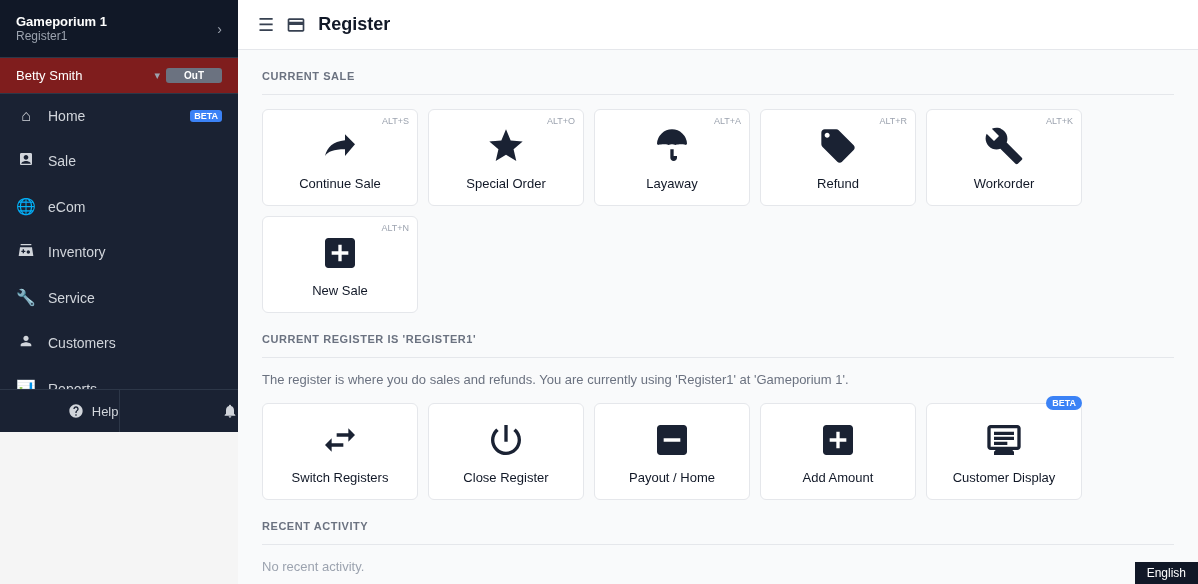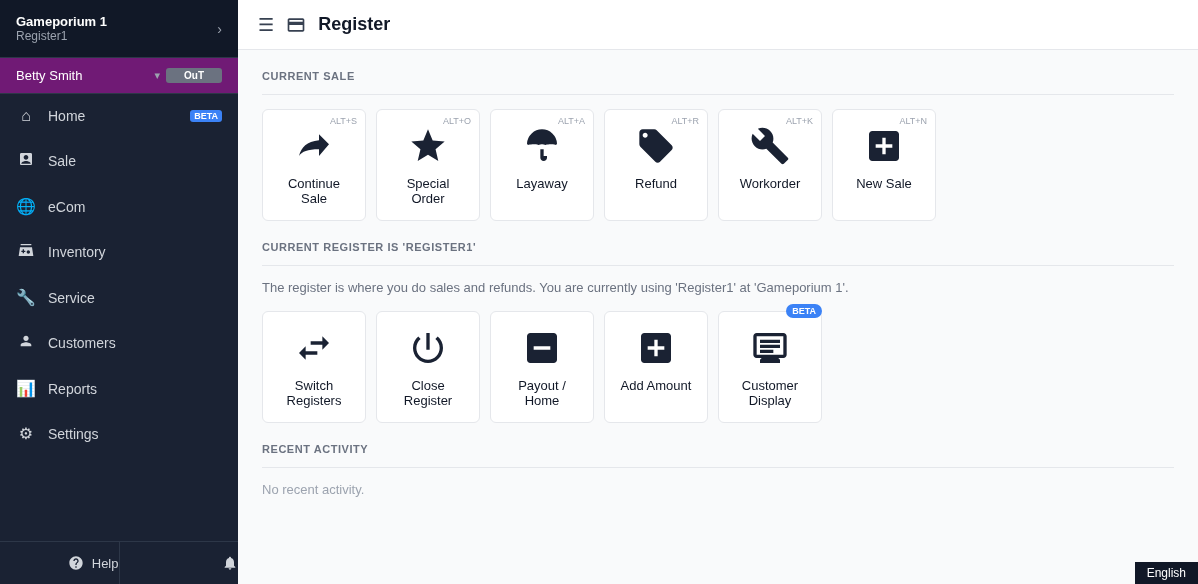--- a/index.html
+++ b/index.html
@@ -6,42 +6,42 @@
     body { font-family: -apple-system, BlinkMacSystemFont, 'Segoe UI', sans-serif; background: #f5f5f5; display: flex; height: 584px; overflow: hidden; }
 
     
     #sidebar {
       width: 238px;
       background: #1a2233;
       color: #fff;
       display: flex;
       flex-direction: column;
       flex-shrink: 0;
-      height: 584px;
+      height: 432px;
       overflow: hidden;
     }
 
     #store-header {
       padding: 14px 16px;
       background: #111827;
       display: flex;
       align-items: center;
       justify-content: space-between;
       border-bottom: 1px solid #2d3748;
     }
 
     .store-info { flex: 1; }
     .store-name { font-size: 13px; font-weight: 700; color: #fff; }
     .store-reg { font-size: 12px; color: #9ca3af; }
 
     .chevron-right { color: #9ca3af; font-size: 14px; }
 
     #user-bar {
       padding: 10px 16px;
-      background: #701a75;
+      background: #7f1d1d;
       display: flex;
       align-items: center;
       gap: 6px;
       border-bottom: 1px solid #2d3748;
     }
     .user-name { font-size: 13px; color: #fff; flex: 1; }
     .user-arrow { color: #9ca3af; font-size: 11px; }
     .badge-out {
       background: #6b7280;
       color: #fff;
@@ -158,21 +158,21 @@
       display: flex;
       gap: 10px;
       flex-wrap: wrap;
       margin-bottom: 20px;
     }
 
     .action-card {
       background: #fff;
       border: 1px solid #e5e7eb;
       border-radius: 6px;
-      width: 104px;
+      width: 156px;
       padding: 16px 12px 14px;
       display: flex;
       flex-direction: column;
       align-items: center;
       cursor: pointer;
       position: relative;
       user-select: none;
     }
 
     .card-shortcut {

